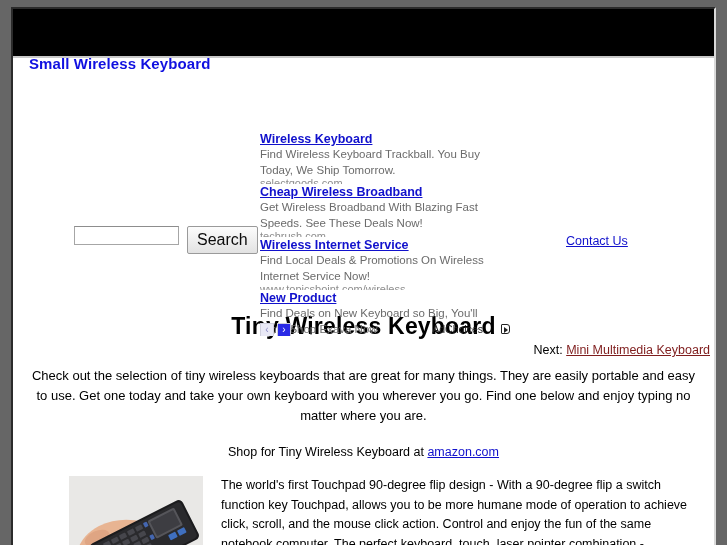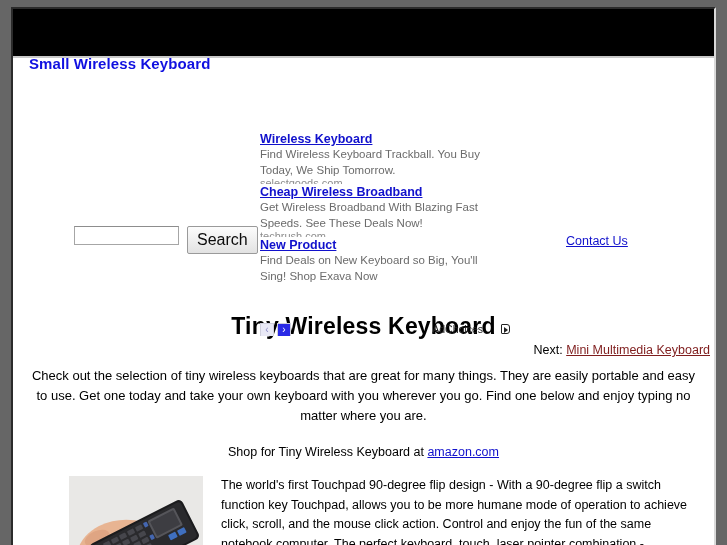--- a/index.html
+++ b/index.html
@@ -262,20 +262,25 @@
     <div id="ad-block">
       <div class="ad-item">
         <a class="ad-title">Wireless Keyboard</a>
         <p class="ad-desc">Find Wireless Keyboard Trackball. You Buy Today, We Ship Tomorrow.</p>
         <span class="ad-url">selectgoods.com</span>
       </div>
       <div class="ad-item">
         <a class="ad-title">Cheap Wireless Broadband</a>
         <p class="ad-desc">Get Wireless Broadband With Blazing Fast Speeds. See These Deals Now!</p>
         <span class="ad-url">techrush.com</span>
+      </div>
+      <div class="ad-item">
+        <a class="ad-title">Wireless Internet Service</a>
+        <p class="ad-desc">Find Local Deals &amp; Promotions On Wireless Internet Service Now!</p>
+        <span class="ad-url">www.topicsboint.com/wireless</span>
       </div>
       <div class="ad-item">
         <a class="ad-title">New Product</a>
         <p class="ad-desc">Find Deals on New Keyboard so Big, You'll Sing! Shop Exava Now</p>
         
       </div>
 
       <div id="ad-footer">
         <div id="ad-prev" class="ad-nav">‹</div>
         <div id="ad-next" class="ad-nav">›</div>

